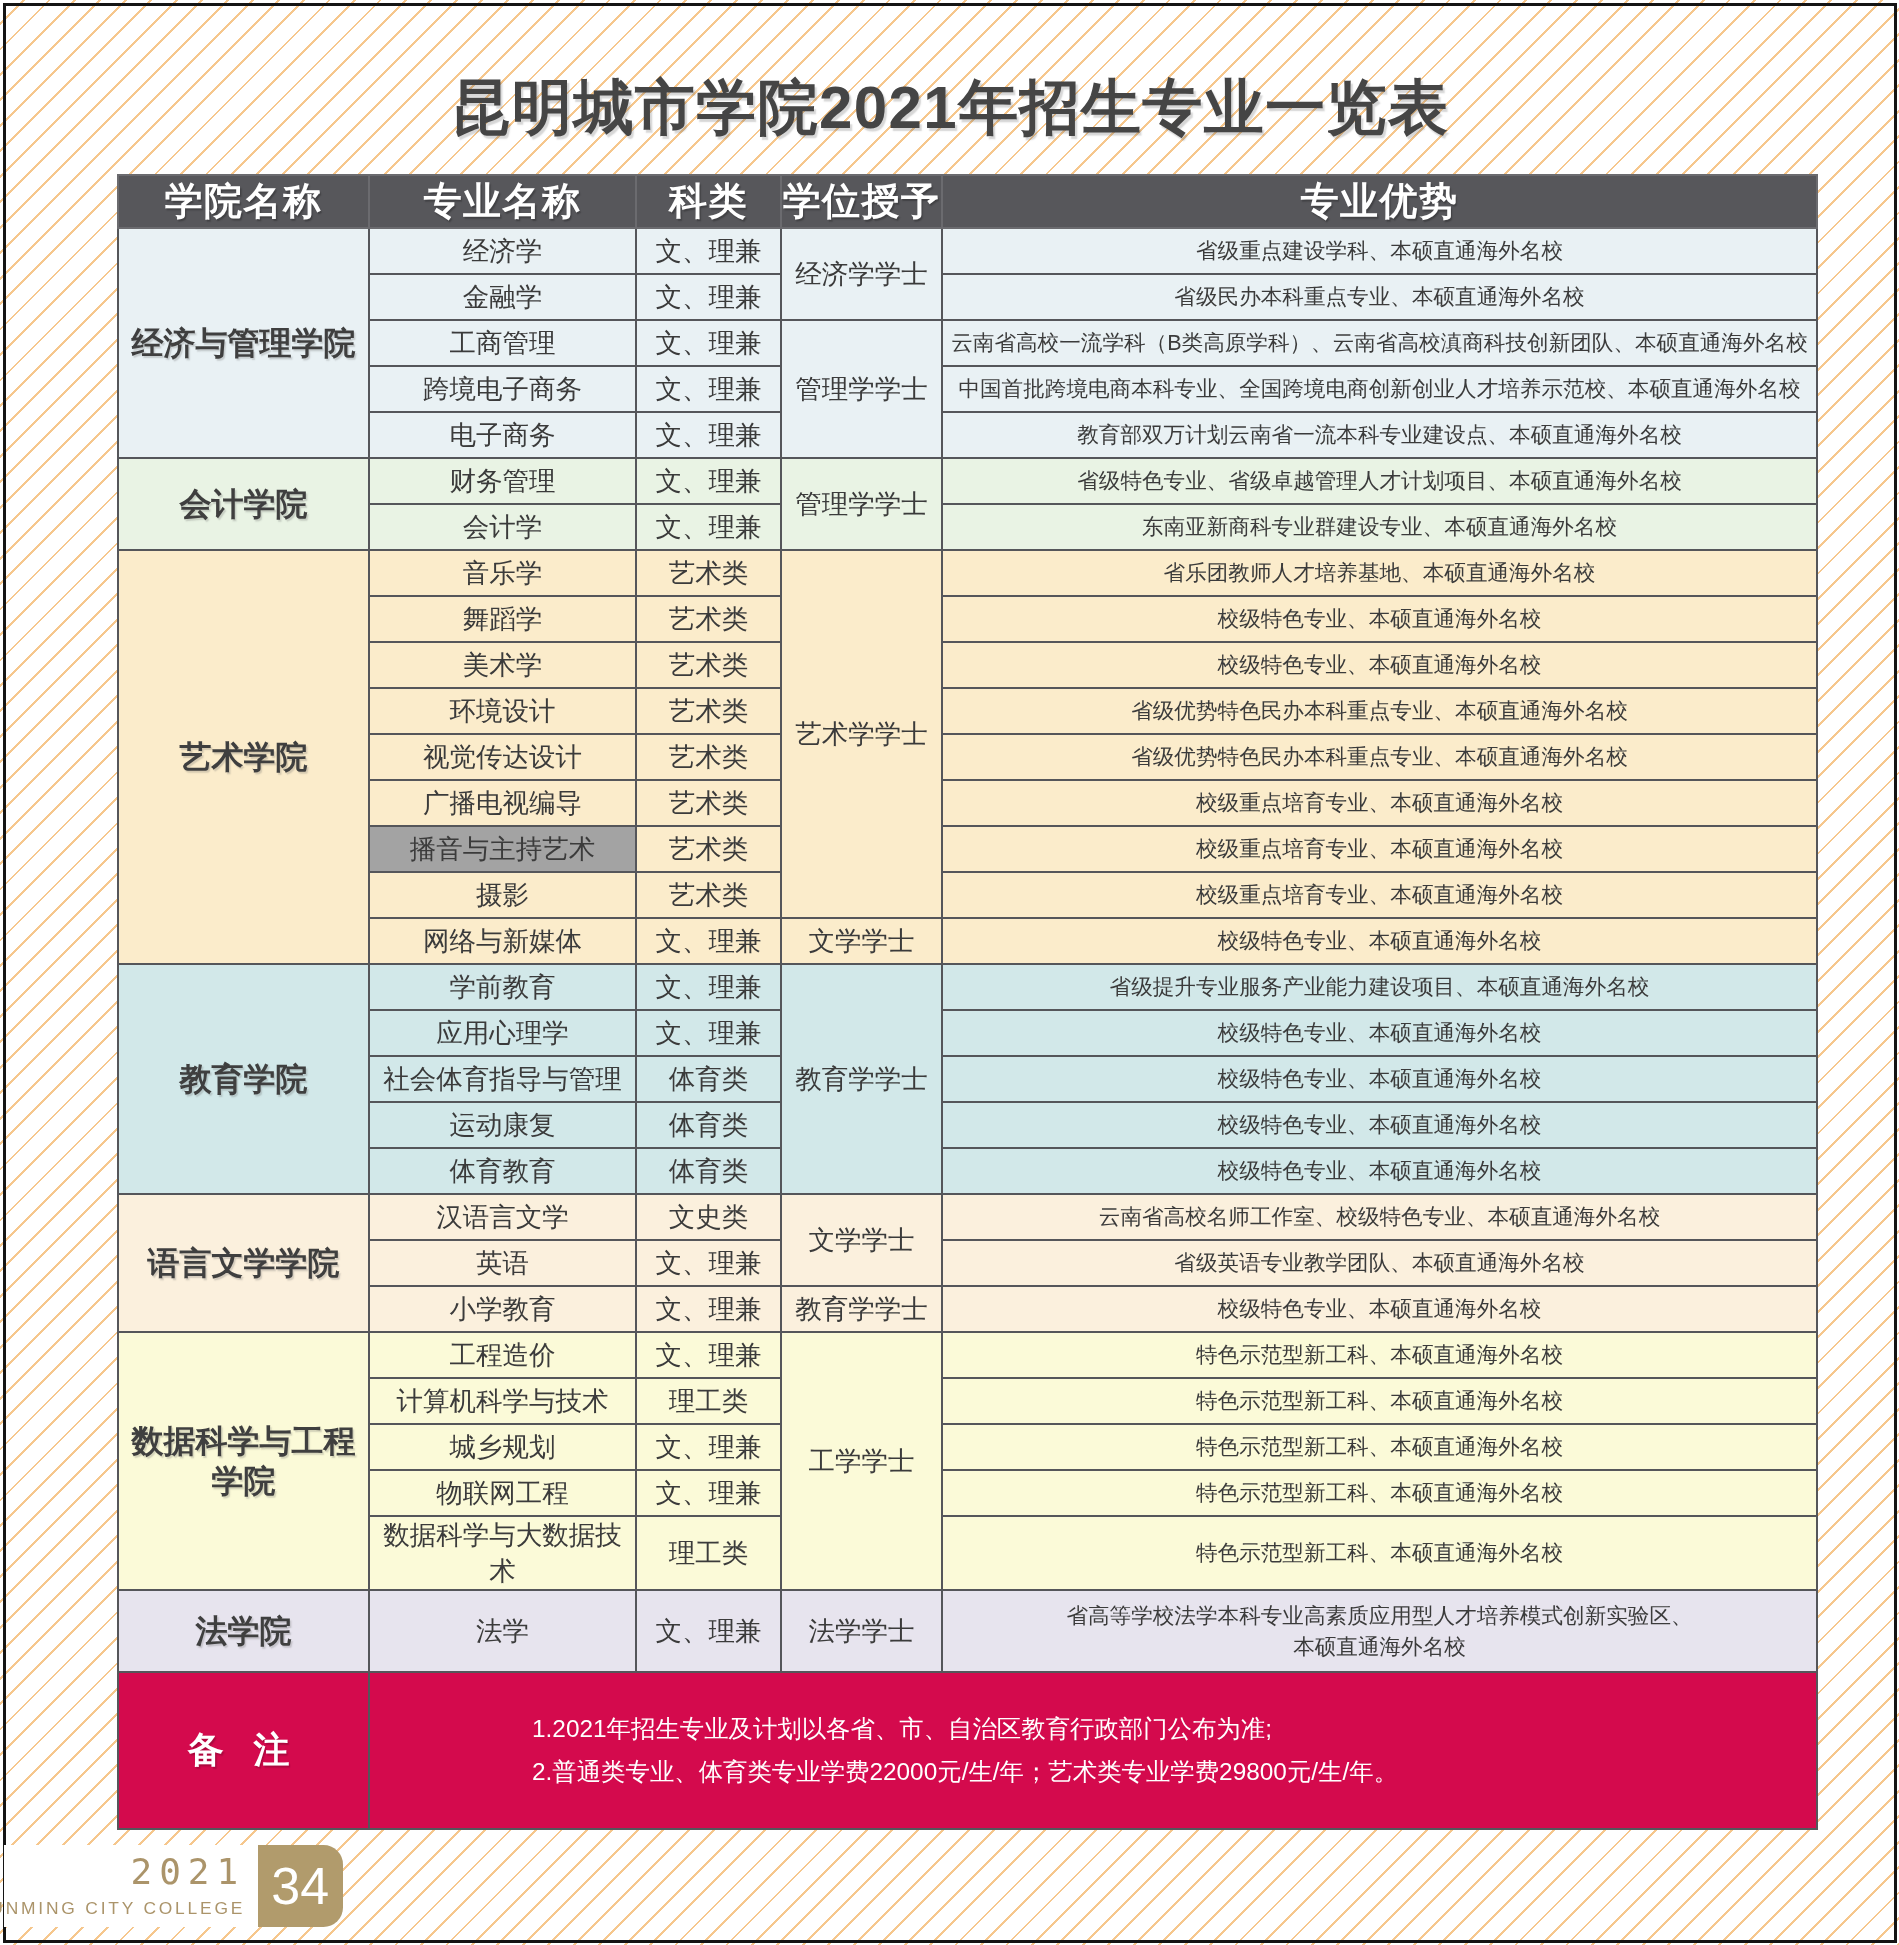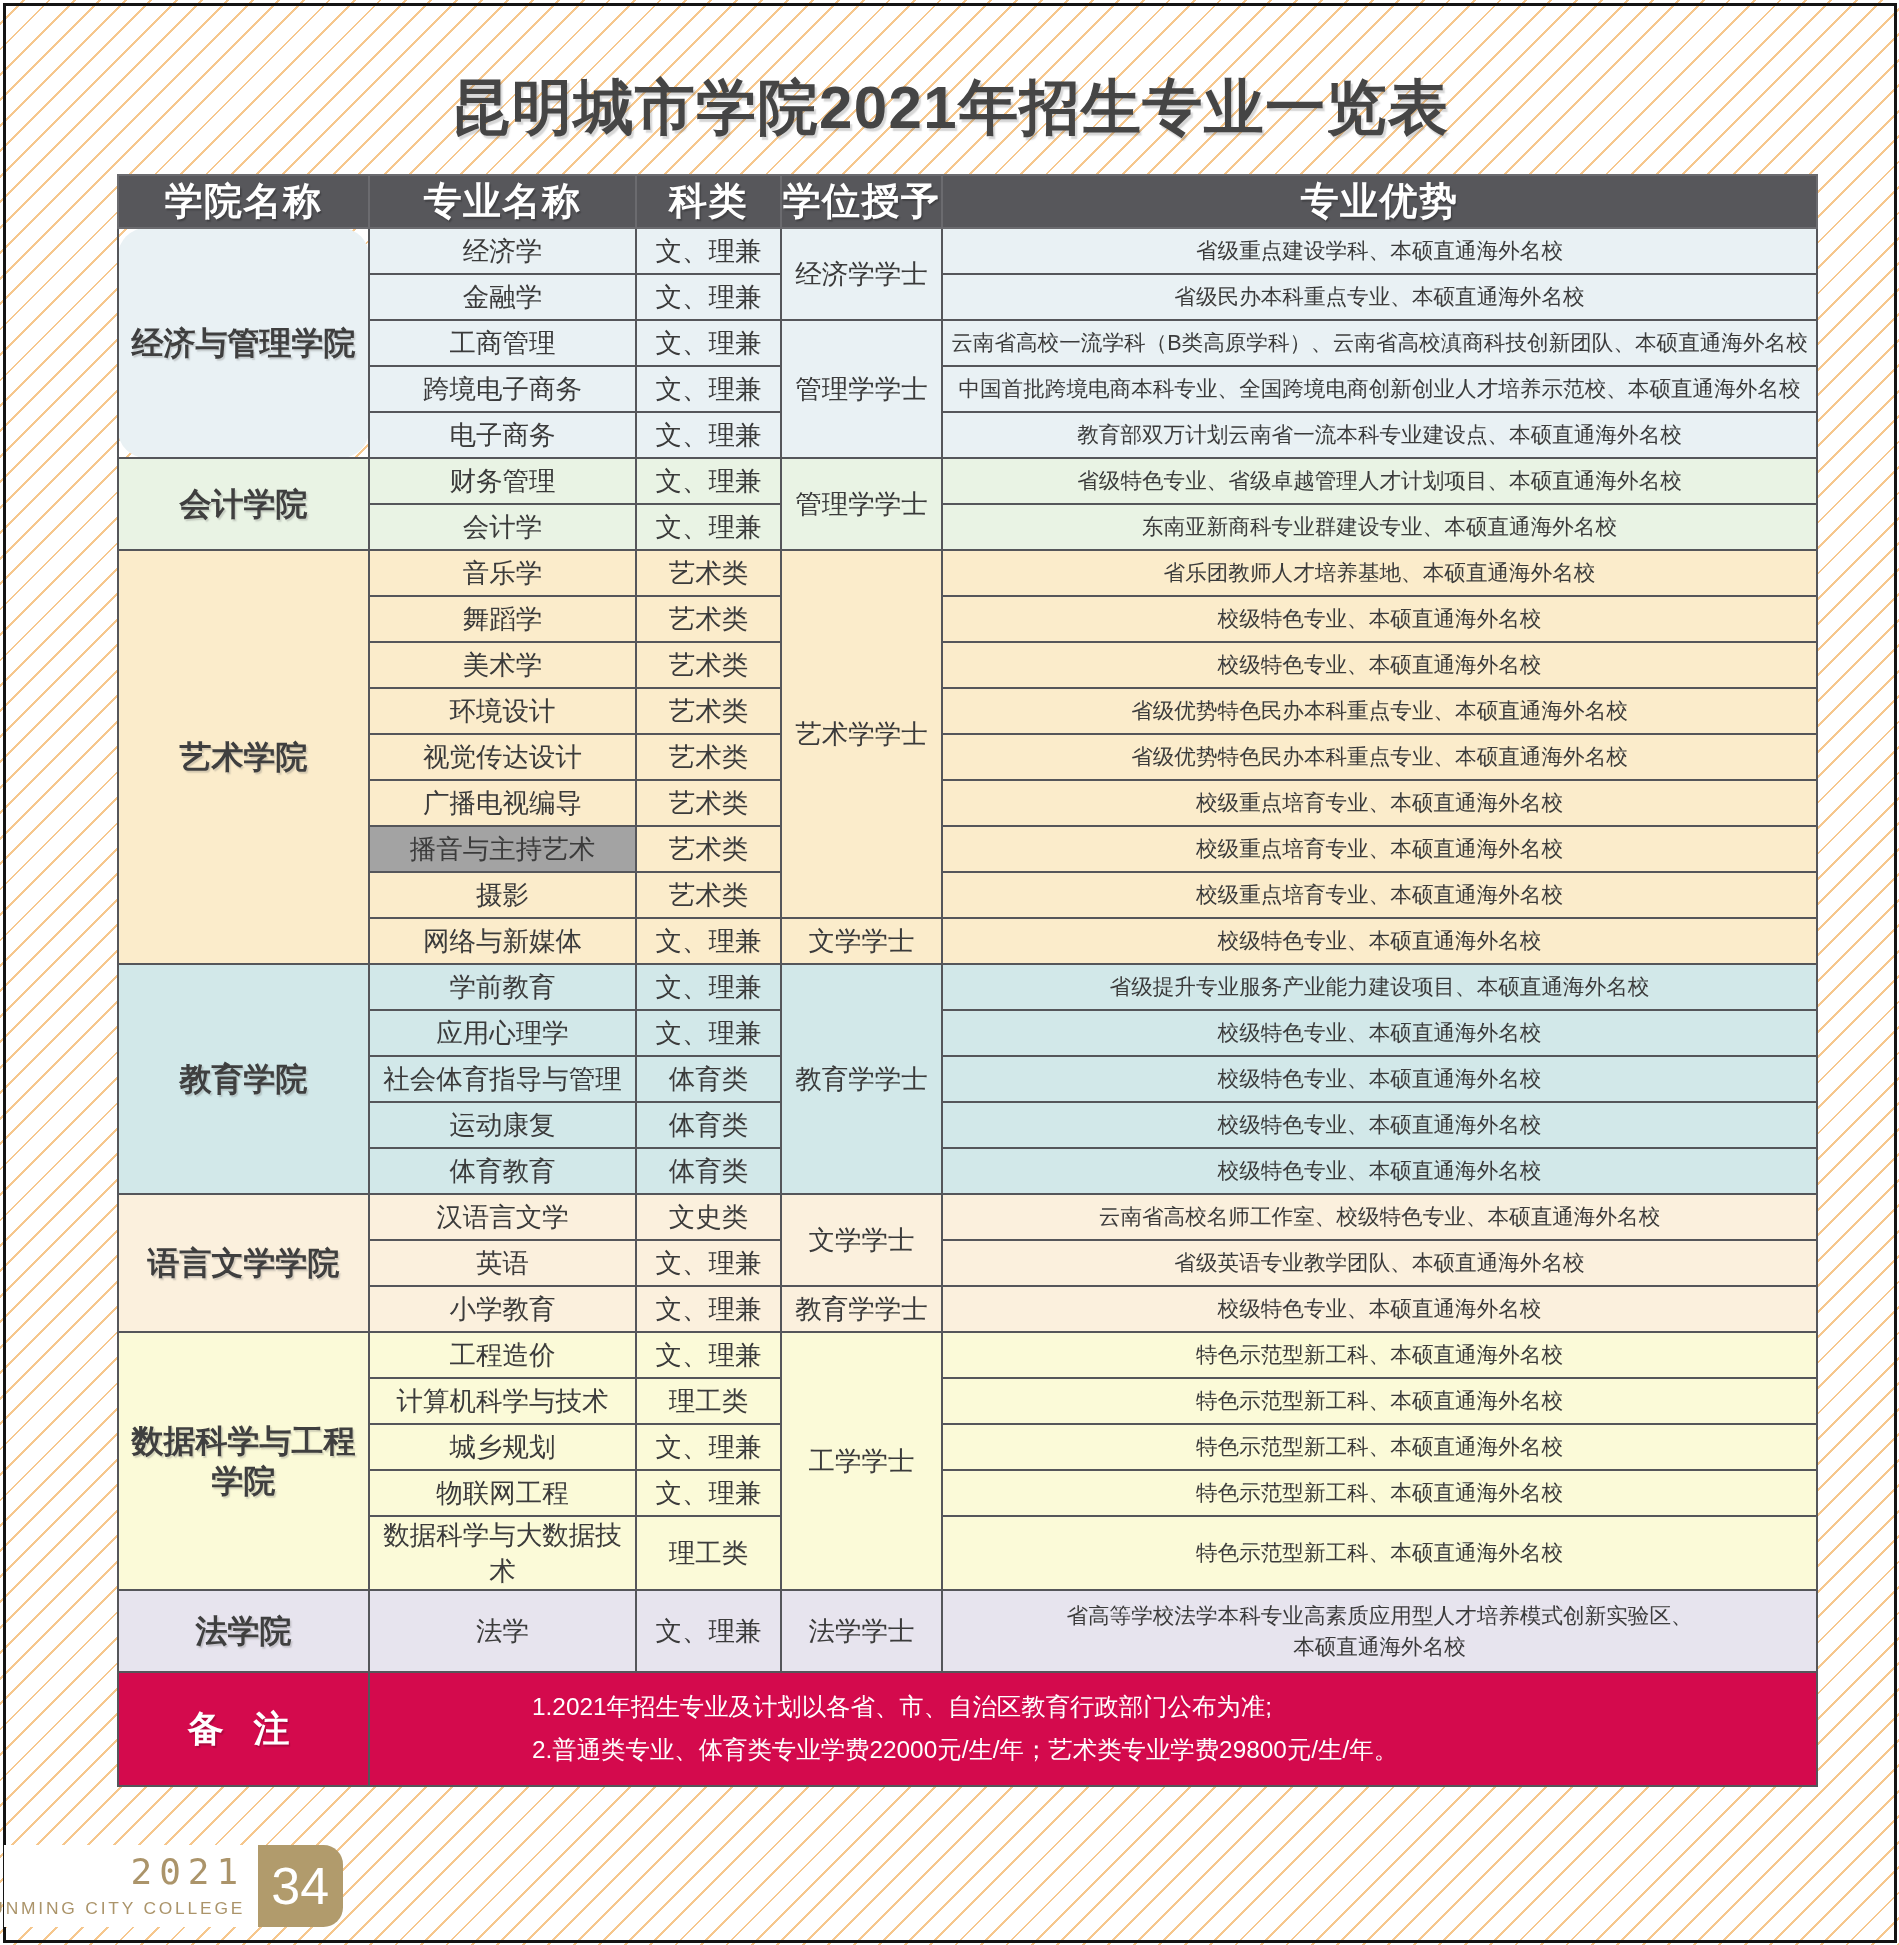--- a/index.html
+++ b/index.html
@@ -35,21 +35,21 @@
   td {
     border:2.1px solid #55565a; text-align:center; vertical-align:middle;
     color:#3b3b3b; padding:0 4.2px; overflow:hidden;
   }
   tr.row  { height:46px; }
   tr.tall { height:82px; }
   td.college { font-size:32px; font-weight:bold; color:#3f3f3f; line-height:1.25;
                text-shadow:1.4px 2.1px 1.4px rgba(90,90,90,0.25); }
   td.major, td.category, td.degree { font-size:26.5px; }
   td.adv { font-size:21.6px; white-space:pre-line; line-height:1.45; }
-  tr.remark-row { height:114px;margin-top:20px; }
+  tr.remark-row { height:157px;margin-top:20px; }
   td.remark-label {
     background:#d40a4d; color:#ffffff; font-size:36px; font-weight:bold;
     letter-spacing:9.8px; text-shadow:1.4px 2.1px 1.4px rgba(0,0,0,0.2);
   }
   td.remark-content {
     background:#d40a4d; color:#ffffff; font-size:24.4px;
     text-align:left; padding-left:162px; white-space:pre-line; line-height:1.75;
   }
   .footer {
     position:absolute; left:4.2px; top:1845px; height:82px; z-index:6;
@@ -90,21 +90,21 @@
       <tr>
         <th>学院名称</th>
         <th>专业名称</th>
         <th>科类</th>
         <th>学位授予</th>
         <th>专业优势</th>
       </tr>
     </thead>
   <tbody>
       <tr class="row">
-        <td class="college" rowspan="5" style="background: rgb(233, 241, 244); border-radius: 28px;">经济与管理学院</td>
+        <td class="college" rowspan="5" style="background: rgb(233, 241, 244);">经济与管理学院</td>
         <td class="major" style="background: rgb(233, 241, 244); font-family: Liberation Serif, serif;">经济学</td>
         <td class="category" style="background: rgb(233, 241, 244);">文、理兼</td>
         <td class="degree" rowspan="2" style="background: rgb(233, 241, 244);">经济学学士</td>
         <td class="adv" style="background: rgb(233, 241, 244);">省级重点建设学科、本硕直通海外名校</td>
       </tr>
       <tr class="row">
         <td class="major" style="background: rgb(233, 241, 244);">金融学</td>
         <td class="category" style="background: rgb(233, 241, 244);">文、理兼</td>
         <td class="adv" style="background: rgb(233, 241, 244);">省级民办本科重点专业、本硕直通海外名校</td>
       </tr>

